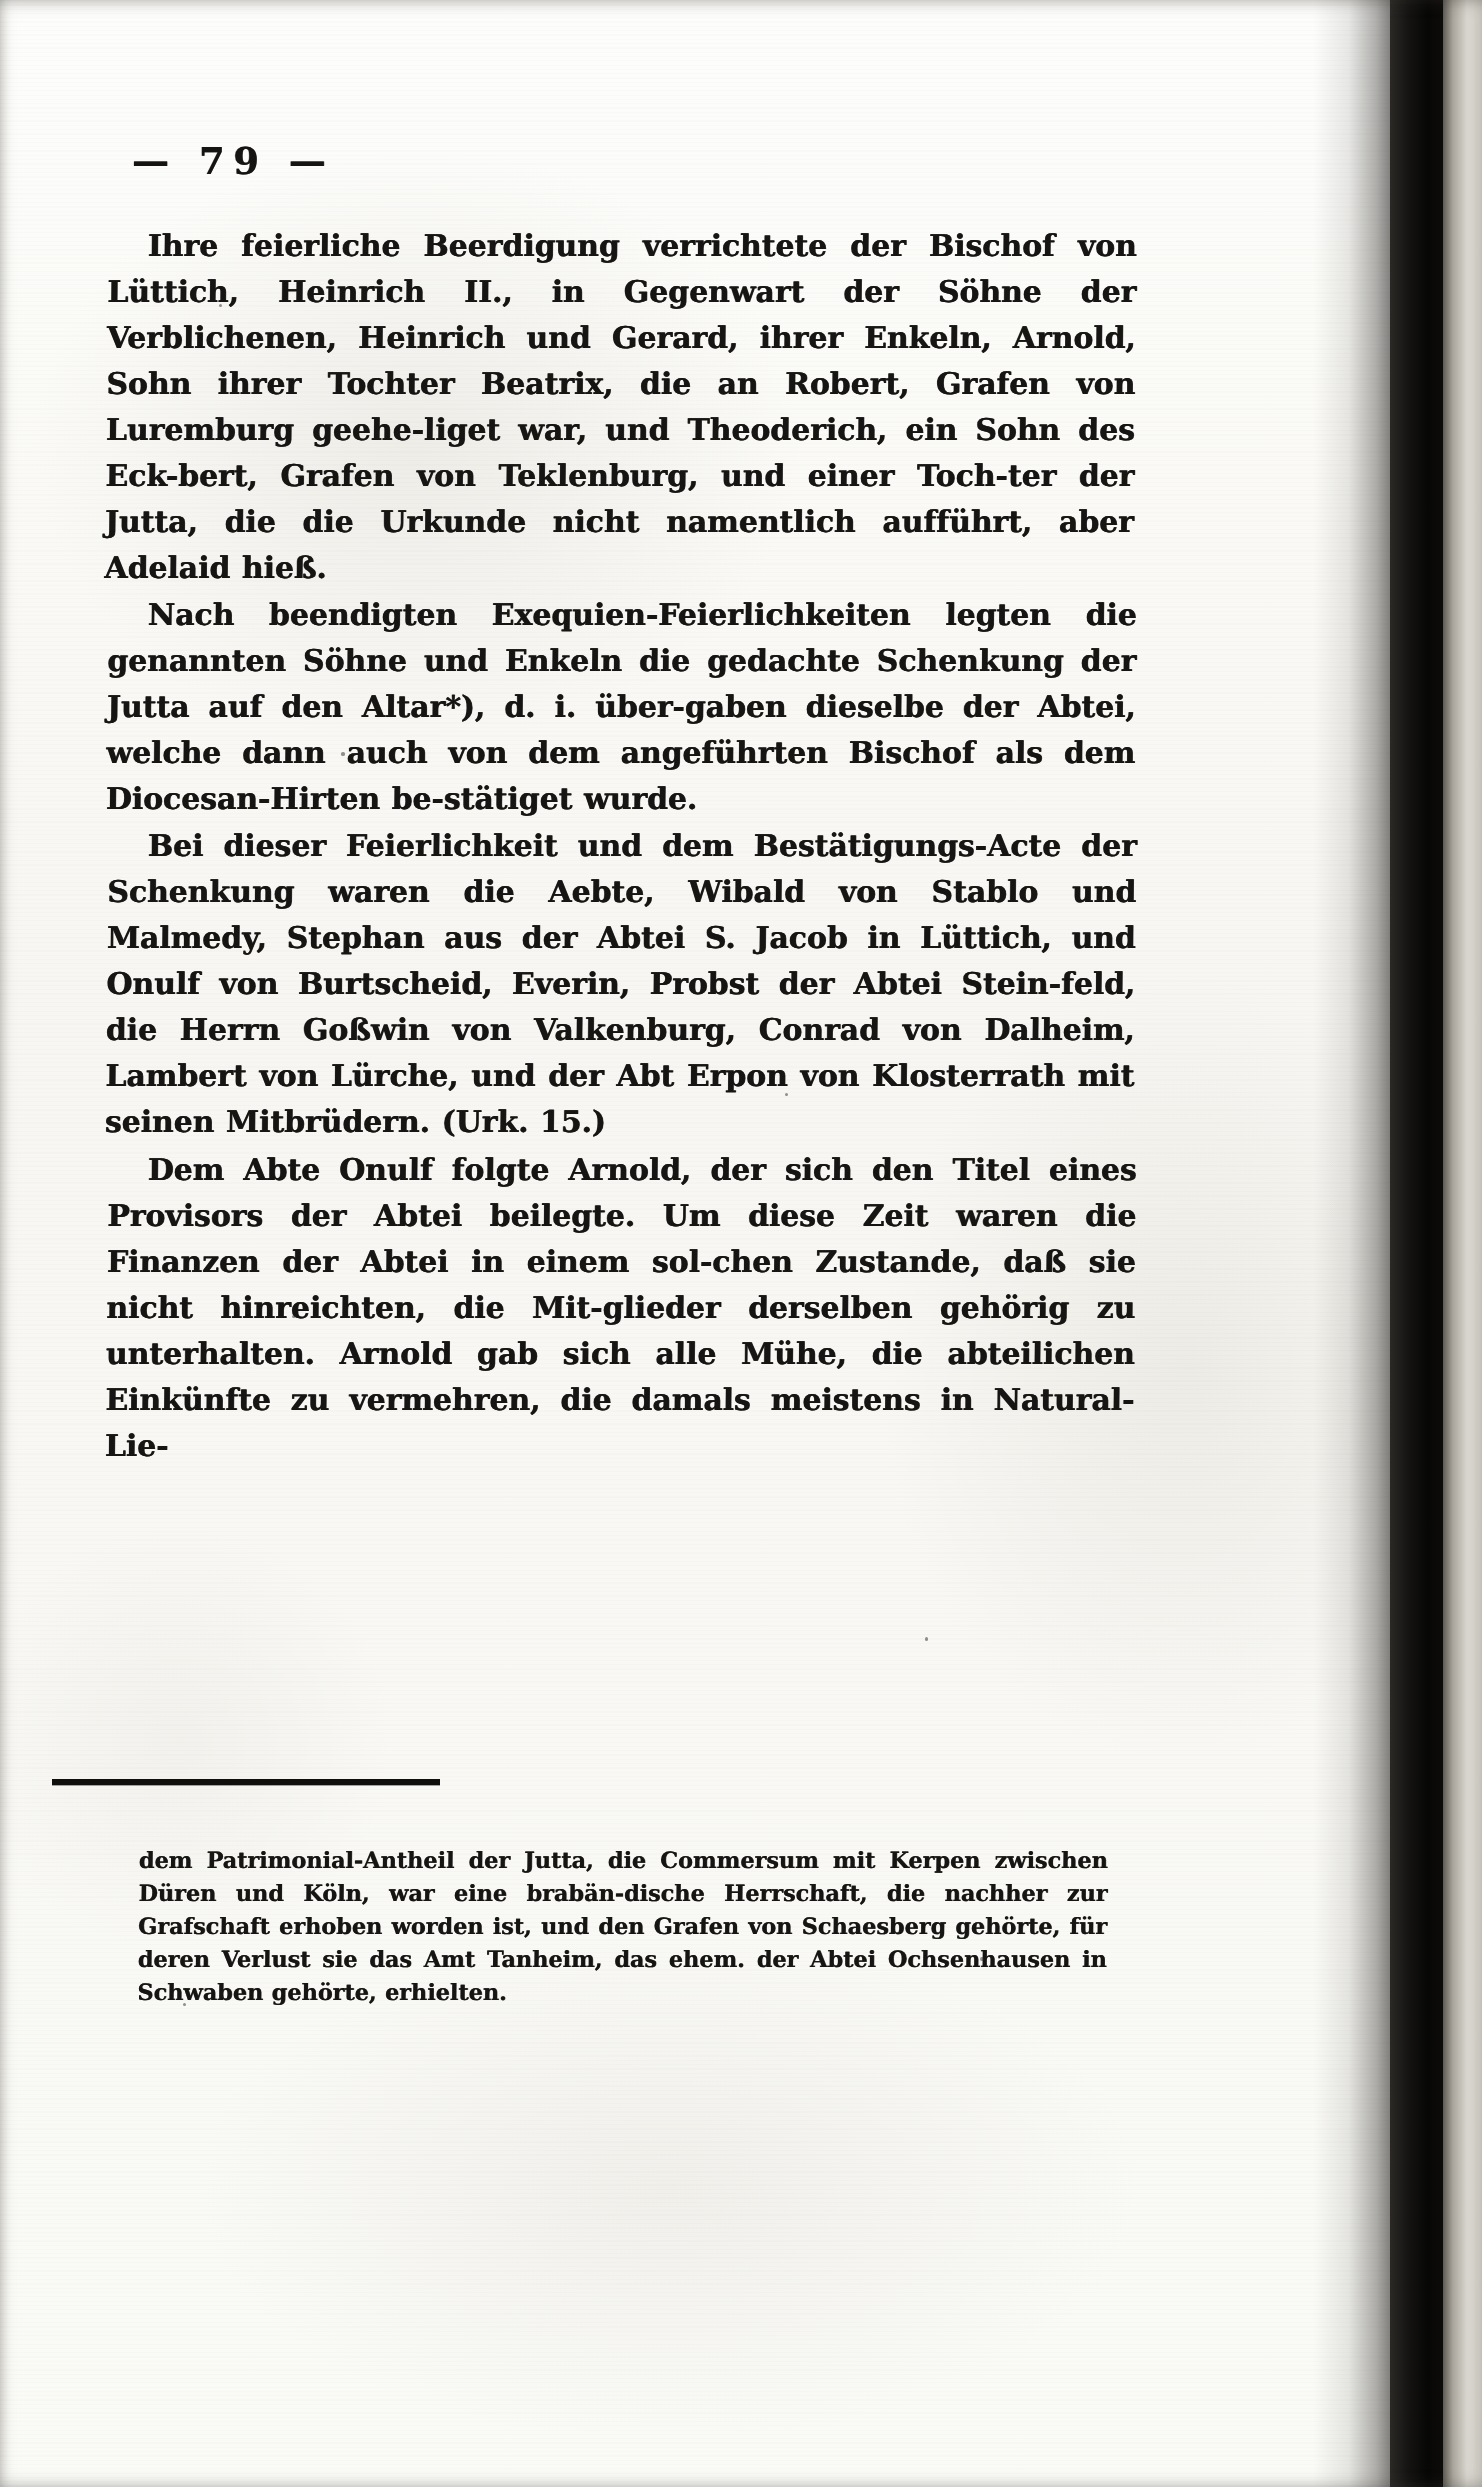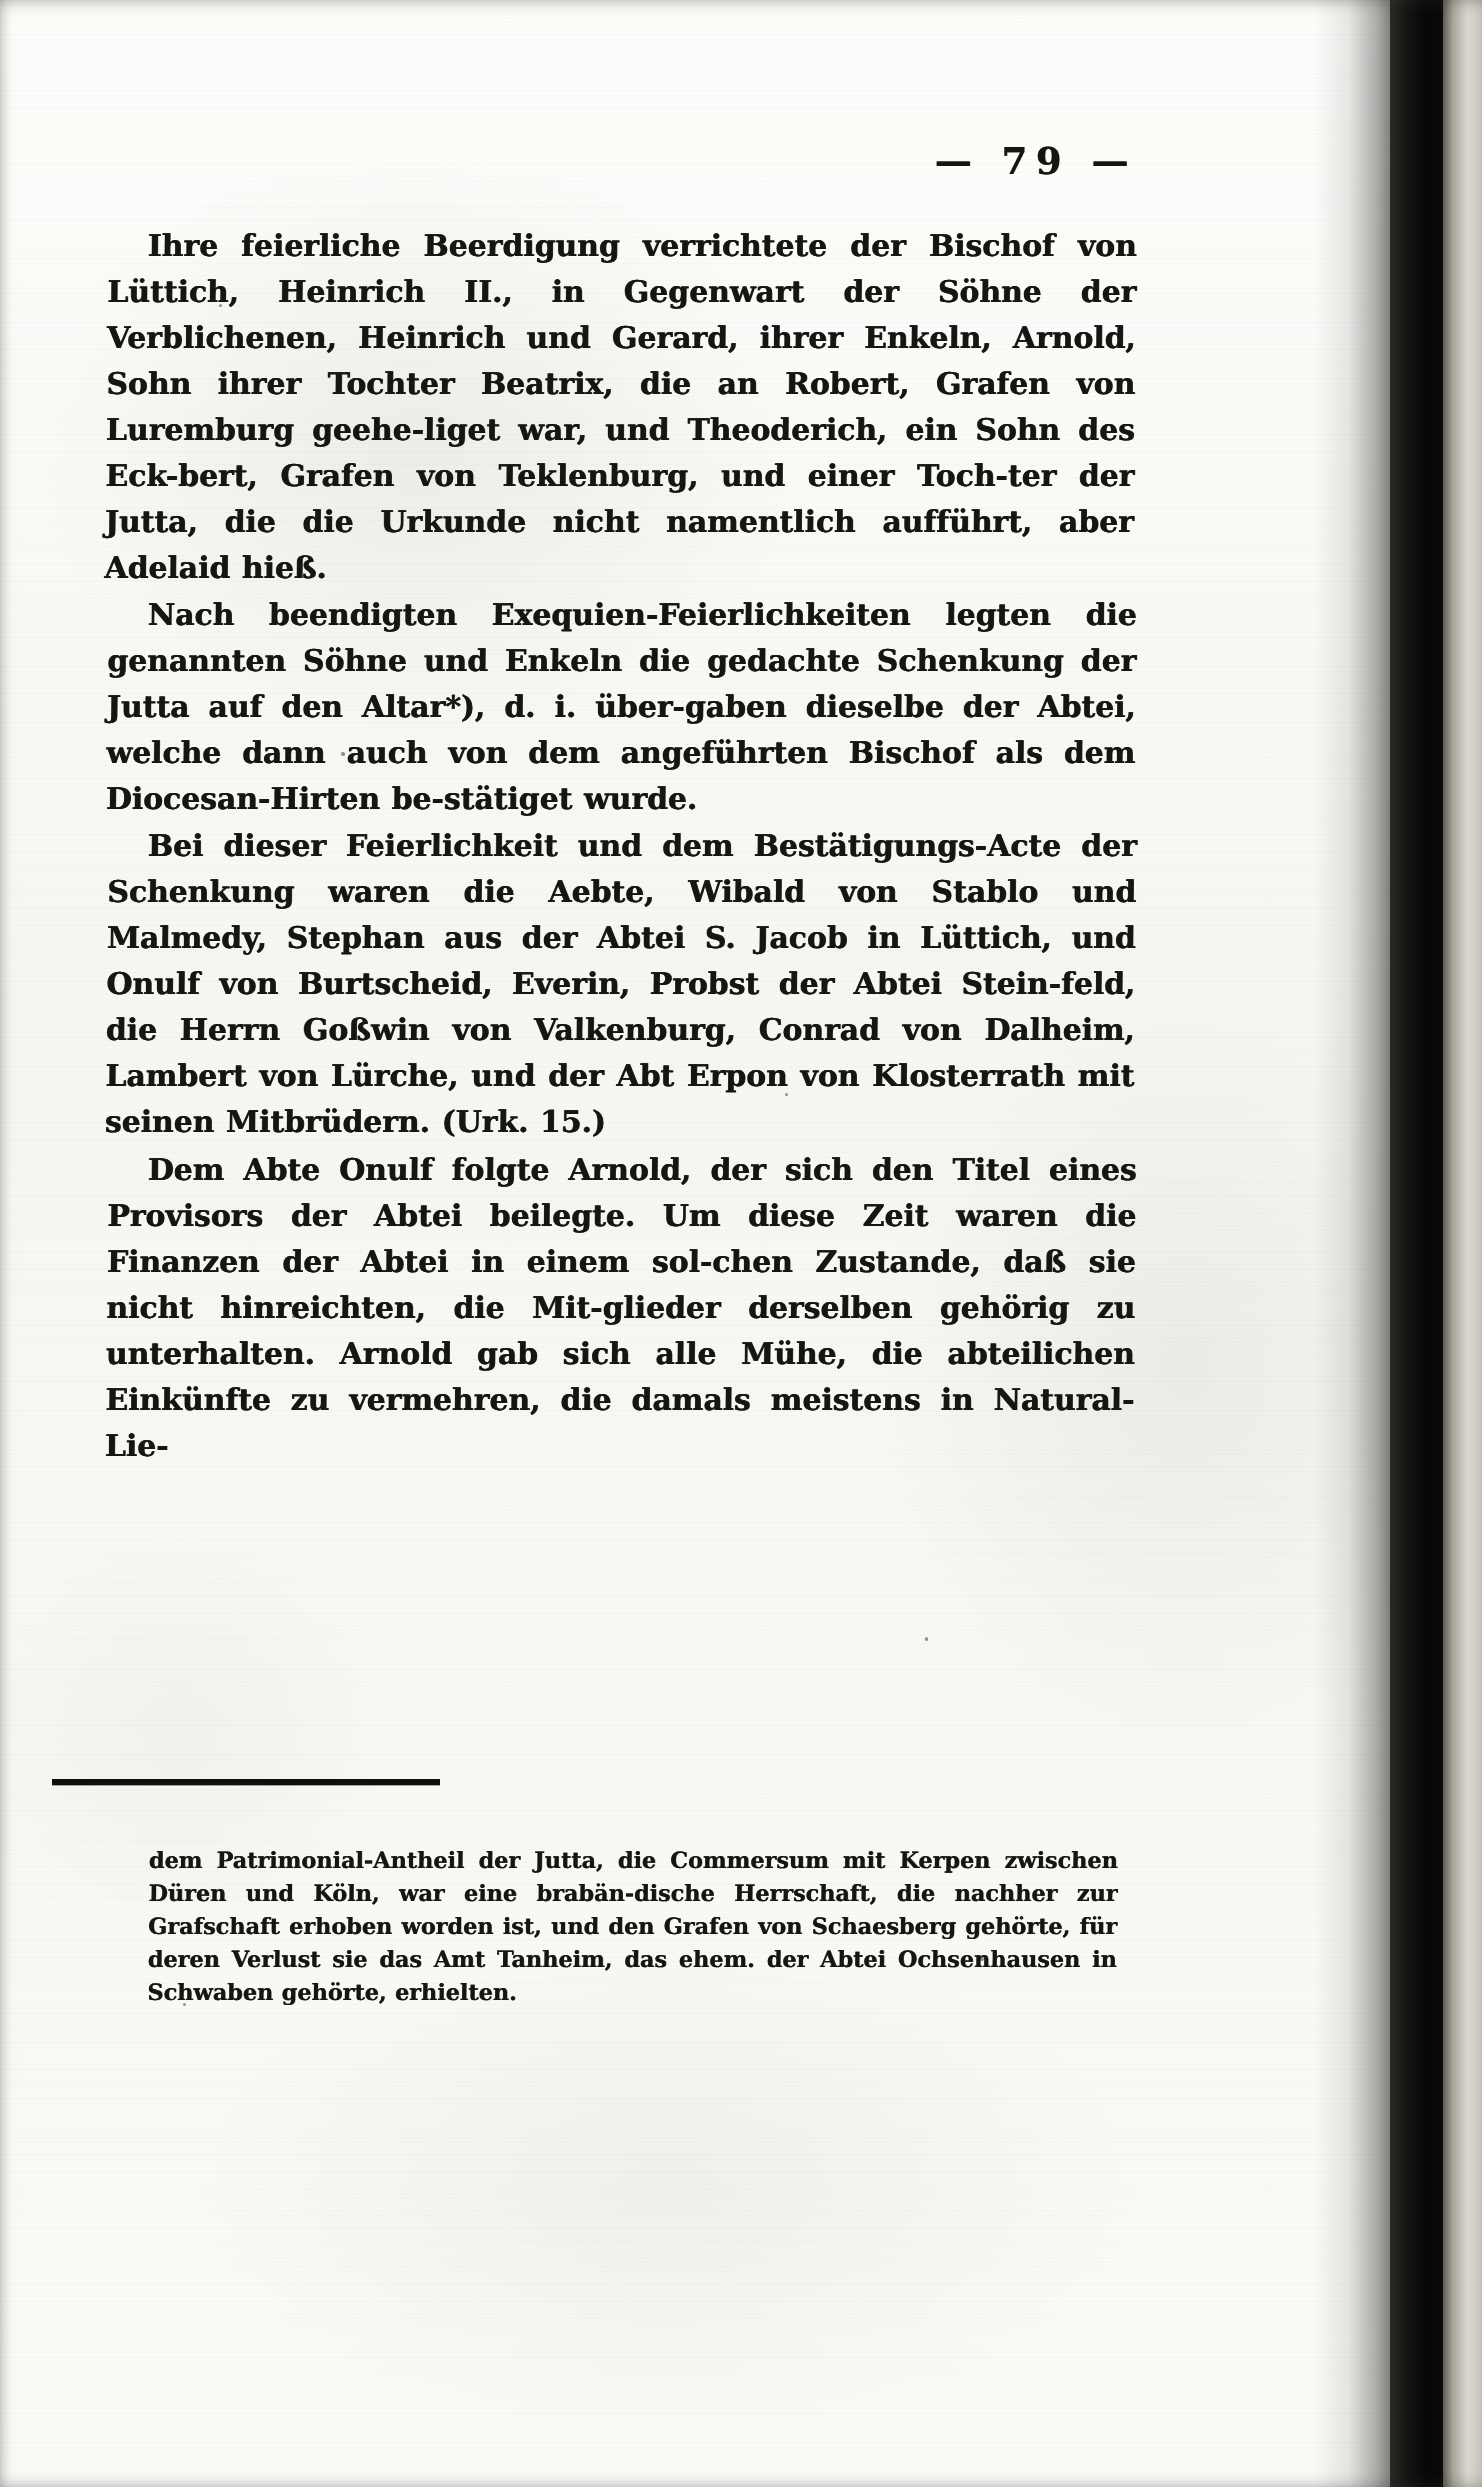--- a/index.html
+++ b/index.html
@@ -112,21 +112,21 @@
   
   .fraktur {
     font-family: "DejaVu Serif", "Liberation Serif", serif;
     color: #171614;
     font-weight: 700;
     -webkit-font-smoothing: none;
   }
 
   
   #page-header {
-    text-align: right;
+    text-align: left;
     font-family: "DejaVu Serif", "Liberation Serif", serif;
     font-weight: 700;
     font-size: 37px;
     letter-spacing: 8.5px;
     color: #151412;
     margin: 0 0 40px 0;
     padding-left: 24px;
     text-shadow: 0.4px 0 0 rgba(20,19,17,.65), -0.3px 0.2px 0 rgba(20,19,17,.4);
   }
 
@@ -159,21 +159,21 @@
     top: 1779px;
     width: 388px;
     height: 5.5px;
     background: #100f0d;
     box-shadow: 0 0.6px 0 rgba(20,19,17,.6);
   }
 
   
   #footnotes {
     position: absolute;
-    left: 120px;
+    left: 110px;
     top: 1844px;
     width: 998px;
   }
   .footnote-par {
     font-size: 22.5px;
     line-height: 33px;
     text-align: justify;
     text-justify: inter-word;
     margin: 0;
     color: #161513;

